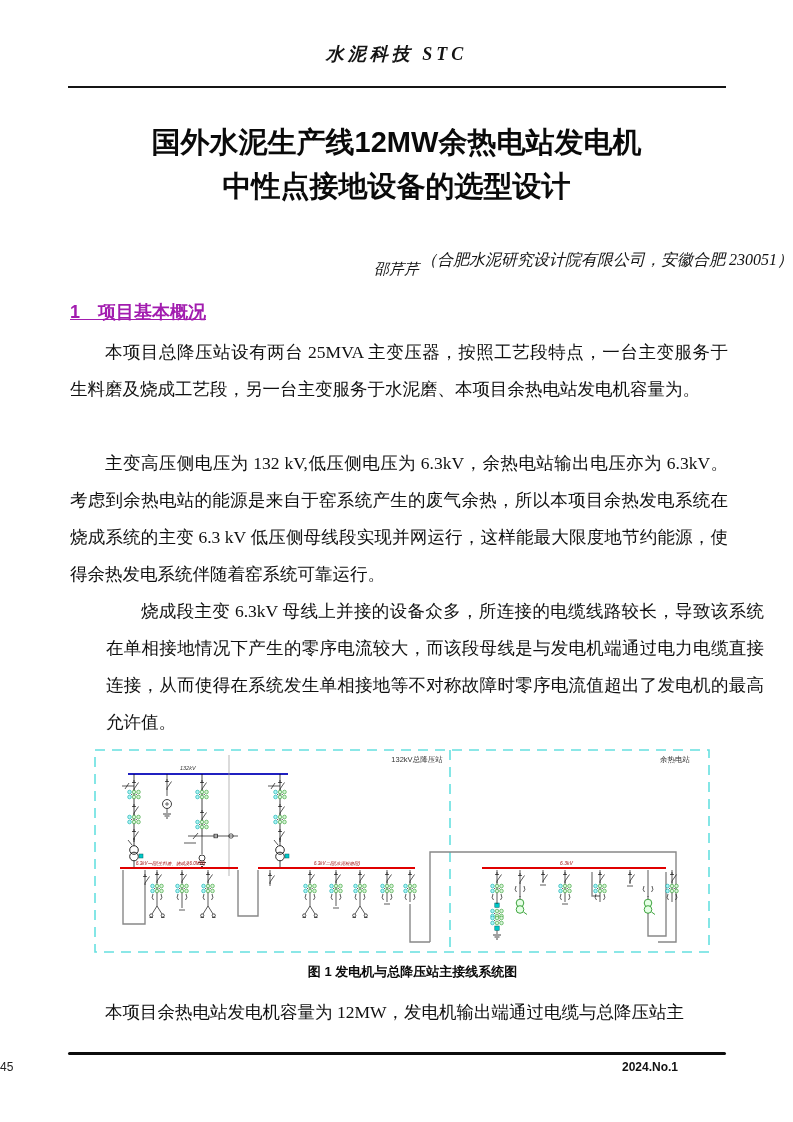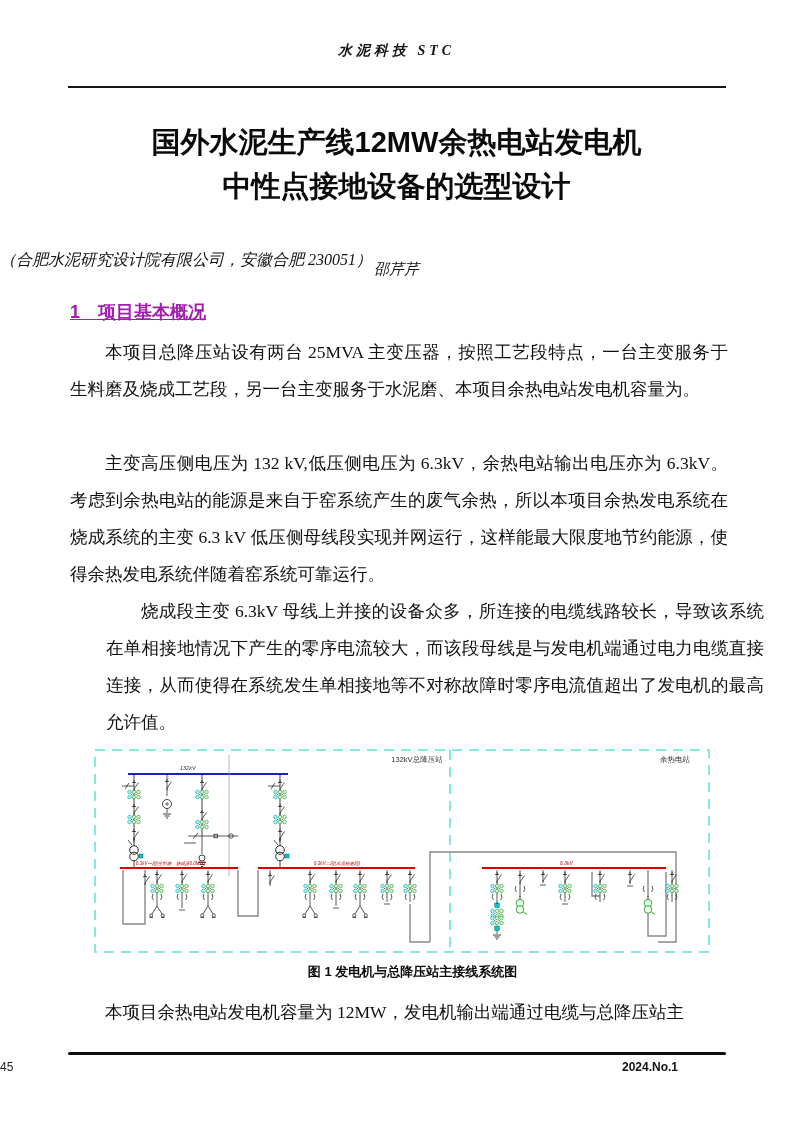--- a/index.html
+++ b/index.html
@@ -1,26 +1,26 @@
 <!DOCTYPE html>
 <html><head>
 <meta charset="utf-8">
 <style>
   html,body{margin:0;padding:0;background:#e8e8e8;}
   #page{position:relative;width:793px;height:1122px;background:#ffffff;margin:0 auto;
         font-family:"Liberation Serif","DejaVu Serif",serif;color:#111;overflow:hidden;}
   .abs{position:absolute;}
-  #journal-title{top:42px;left:0;width:793px;text-align:center;font-size:14px;
+  #journal-title{top:42px;left:0;width:793px;text-align:center;font-size:18px;
         letter-spacing:4px;font-style:italic;font-weight:bold;color:#141414;}
   #header-rule{top:86px;left:68px;width:658px;height:2px;background:#151515;}
   #article-title{top:120px;left:0;width:793px;text-align:center;
         font-family:"Liberation Sans","DejaVu Sans",sans-serif;
         font-weight:bold;font-size:29px;line-height:44px;color:#0a0a0a;}
   #author{top:224px;left:0;width:793px;text-align:center;font-size:15px;font-style:italic;margin-top:36px;}
-  #affiliation{top:250px;left:0;width:793px;text-align:left;font-size:16px;font-style:italic;}
+  #affiliation{top:250px;left:0;width:793px;text-align:right;font-size:16px;font-style:italic;}
   #section-heading{top:300px;left:70px;font-family:"Liberation Sans","DejaVu Sans",sans-serif;
         font-weight:bold;font-size:18px;color:#a21caf;text-decoration:underline;}
   .para{left:70px;width:658px;font-size:17.5px;line-height:37px;text-align:justify;
         text-indent:2em;color:#101010;}
   #para1{top:334px;} #para2{top:445px;} #para3{top:593px;margin-left:36px;} #para4{top:994px;}
   #figure-wrap{top:746px;left:92px;width:620px;height:210px;}
   #figure-caption{top:963px;left:16px;width:793px;text-align:center;
         font-family:"Liberation Sans","DejaVu Sans",sans-serif;
         font-weight:600;font-size:13px;color:#0a0a0a;}
   #footer-rule{top:1052px;left:68px;width:658px;height:3px;background:#0d0d0d;border-radius:2px;}

